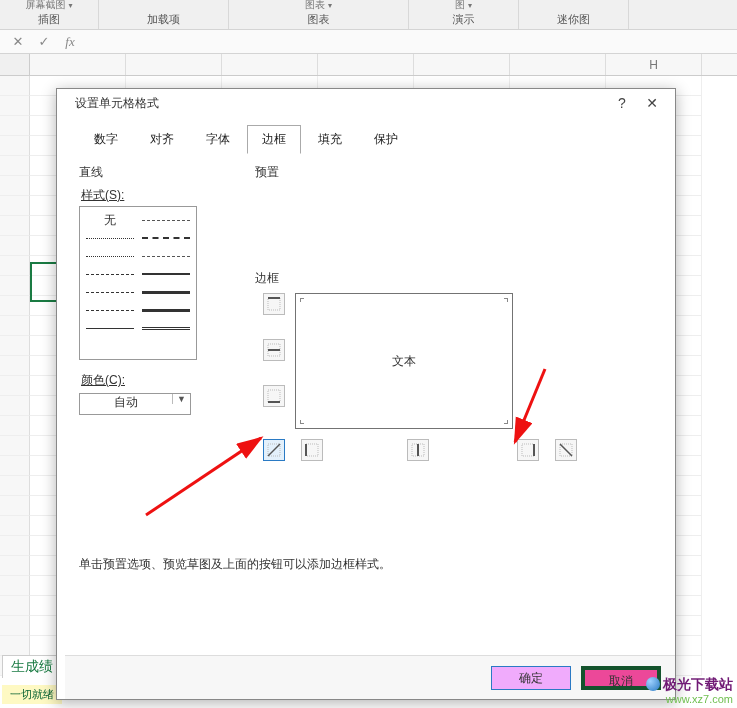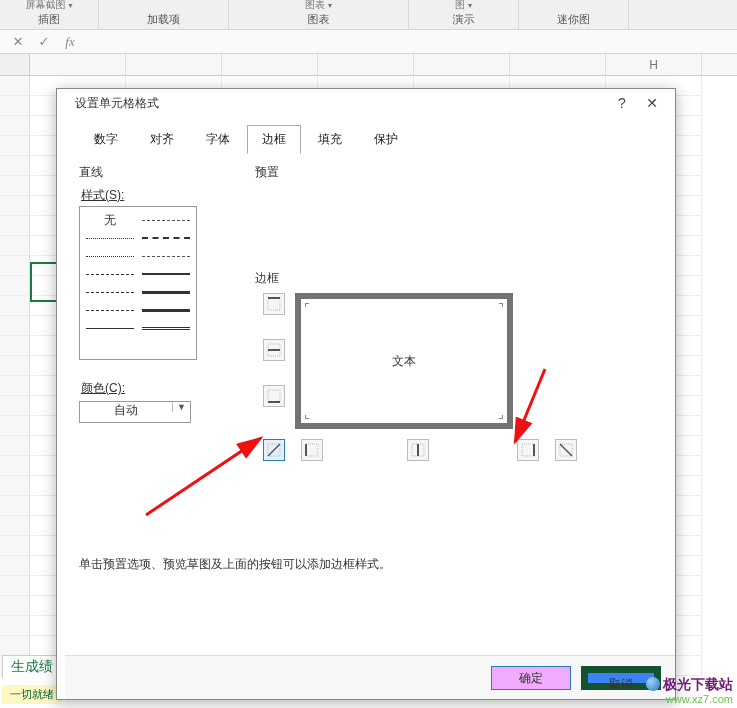--- a/index.html
+++ b/index.html
@@ -214,21 +214,21 @@
     border-top: 1px solid #333;
   }
   .ls.dotted  { border-top: 1px dotted #333; }
   .ls.dashed  { border-top: 1px dashed #333; }
   .ls.dashed2 { border-top: 2px dashed #333; }
   .ls.thick   { border-top: 2px solid #333; }
   .ls.heavy   { border-top: 3px solid #333; }
   .ls.double  { border-top: 3px double #333; height:3px; }
   .ls.dashdot { border-top: 1px dashed #555; }
 
-  .color-label { margin: 20px 0 4px 2px; }
+  .color-label { margin: 12px 0 4px 2px; }
   .color-select {
     display: flex;
     align-items: flex-start;
     width: 112px;
     height: 22px;
     border: 1px solid #999;
     background: #fff;
   }
   .color-select span { flex:1; text-align:center; }
   .color-select .dd {
@@ -323,21 +323,21 @@
   }
   .bbtn svg { width: 14px; height: 14px; }
   .bbtn.sel { border: 1px solid #2a7ac4; background:#e3f0fb; }
 
   .preview {
     position: absolute;
     left: 40px;
     top: 0;
     width: 218px;
     height: 136px;
-    border: 6px solid #737373;
+    border: 1px solid #737373;
     background: #fff;
     display: flex;
     align-items: center;
     justify-content: center;
   }
   .preview .ticks { position:absolute; inset:4px; }
   .tick { position:absolute; width:4px; height:4px; border:1px solid #888; }
   .tick.tl{ top:0; left:0; border-right:none; border-bottom:none;}
   .tick.tr{ top:0; right:0; border-left:none; border-bottom:none;}
   .tick.bl{ bottom:0; left:0; border-right:none; border-top:none;}
@@ -377,22 +377,22 @@
     display: flex;
     justify-content: flex-end;
     align-items: center;
     gap: 10px;
     padding-right: 14px;
     background: #f7f7f7;
   }
   .dbtn {
     width: 80px;
     height: 24px;
-    border: 7px solid #14532d;
-    background: #3b82f6;
+    border: 4px solid #14532d;
+    background: #ec4899;
     text-align: center;
     line-height: 22px;
     font-size: 12px;
   }
   .dbtn.primary { border: 1px solid #2a7ac4; background:#f0abfc; }
 
   
   .watermark {
     position: absolute;
     right: 4px;

